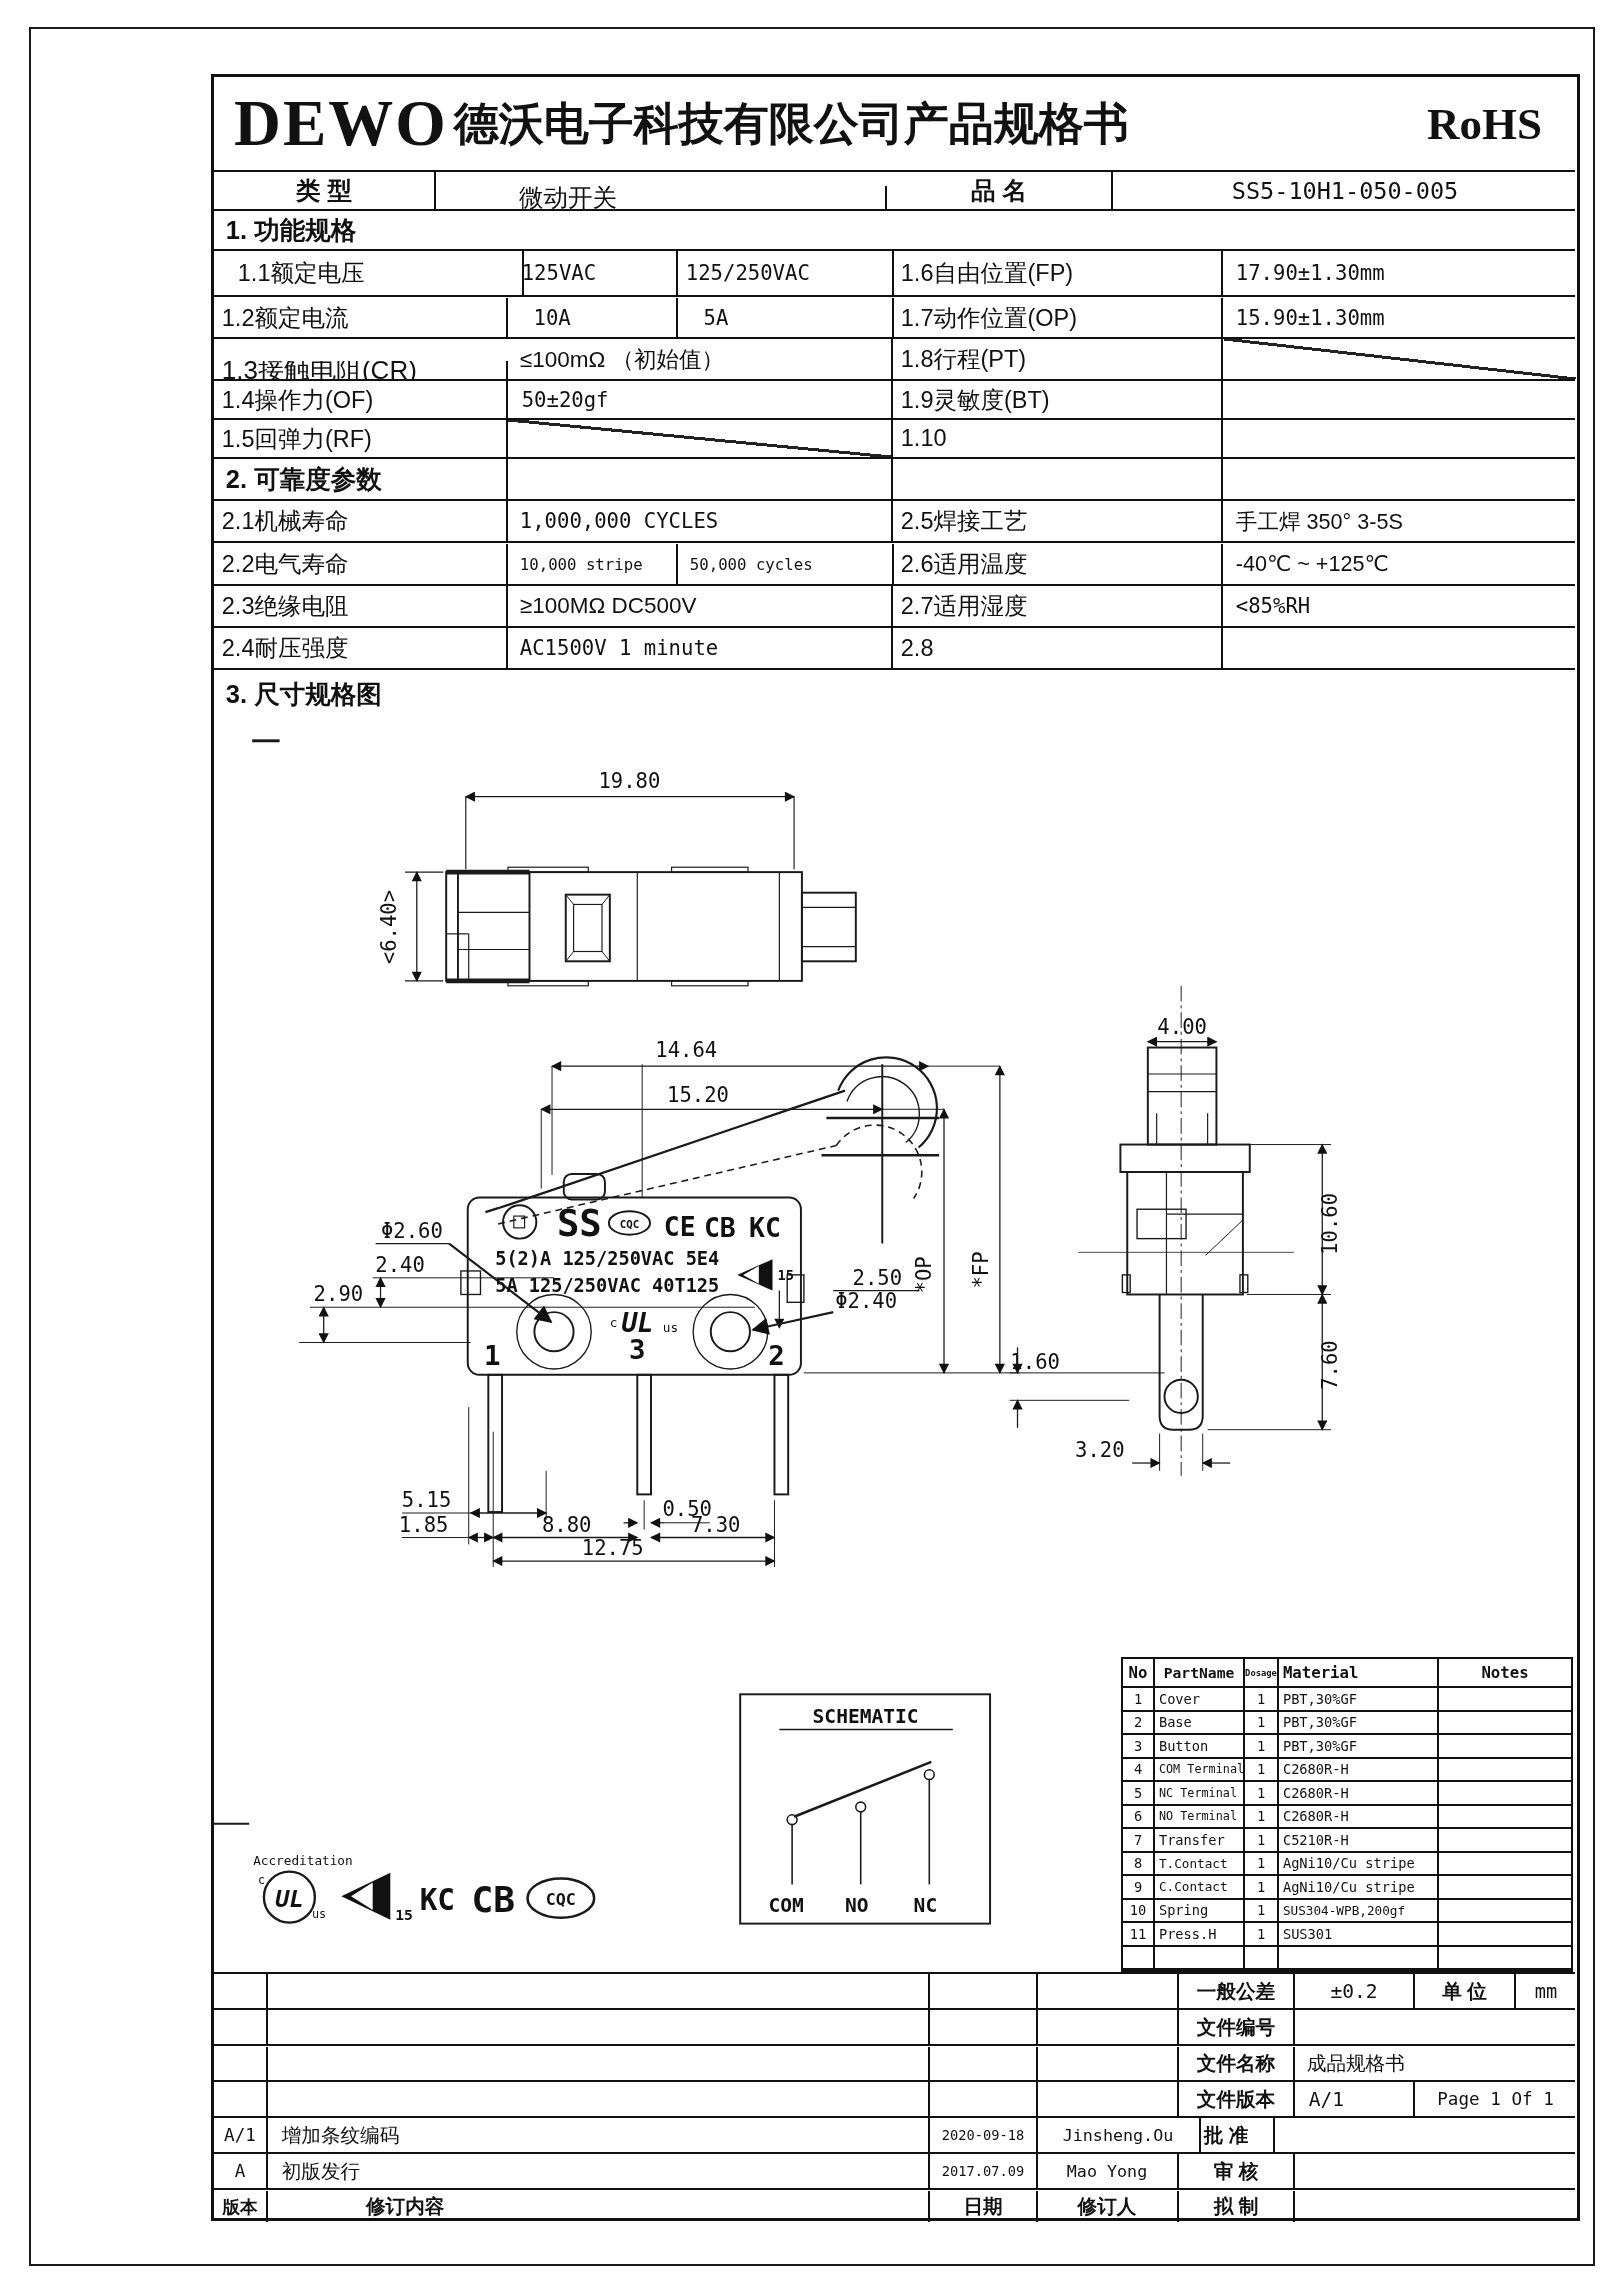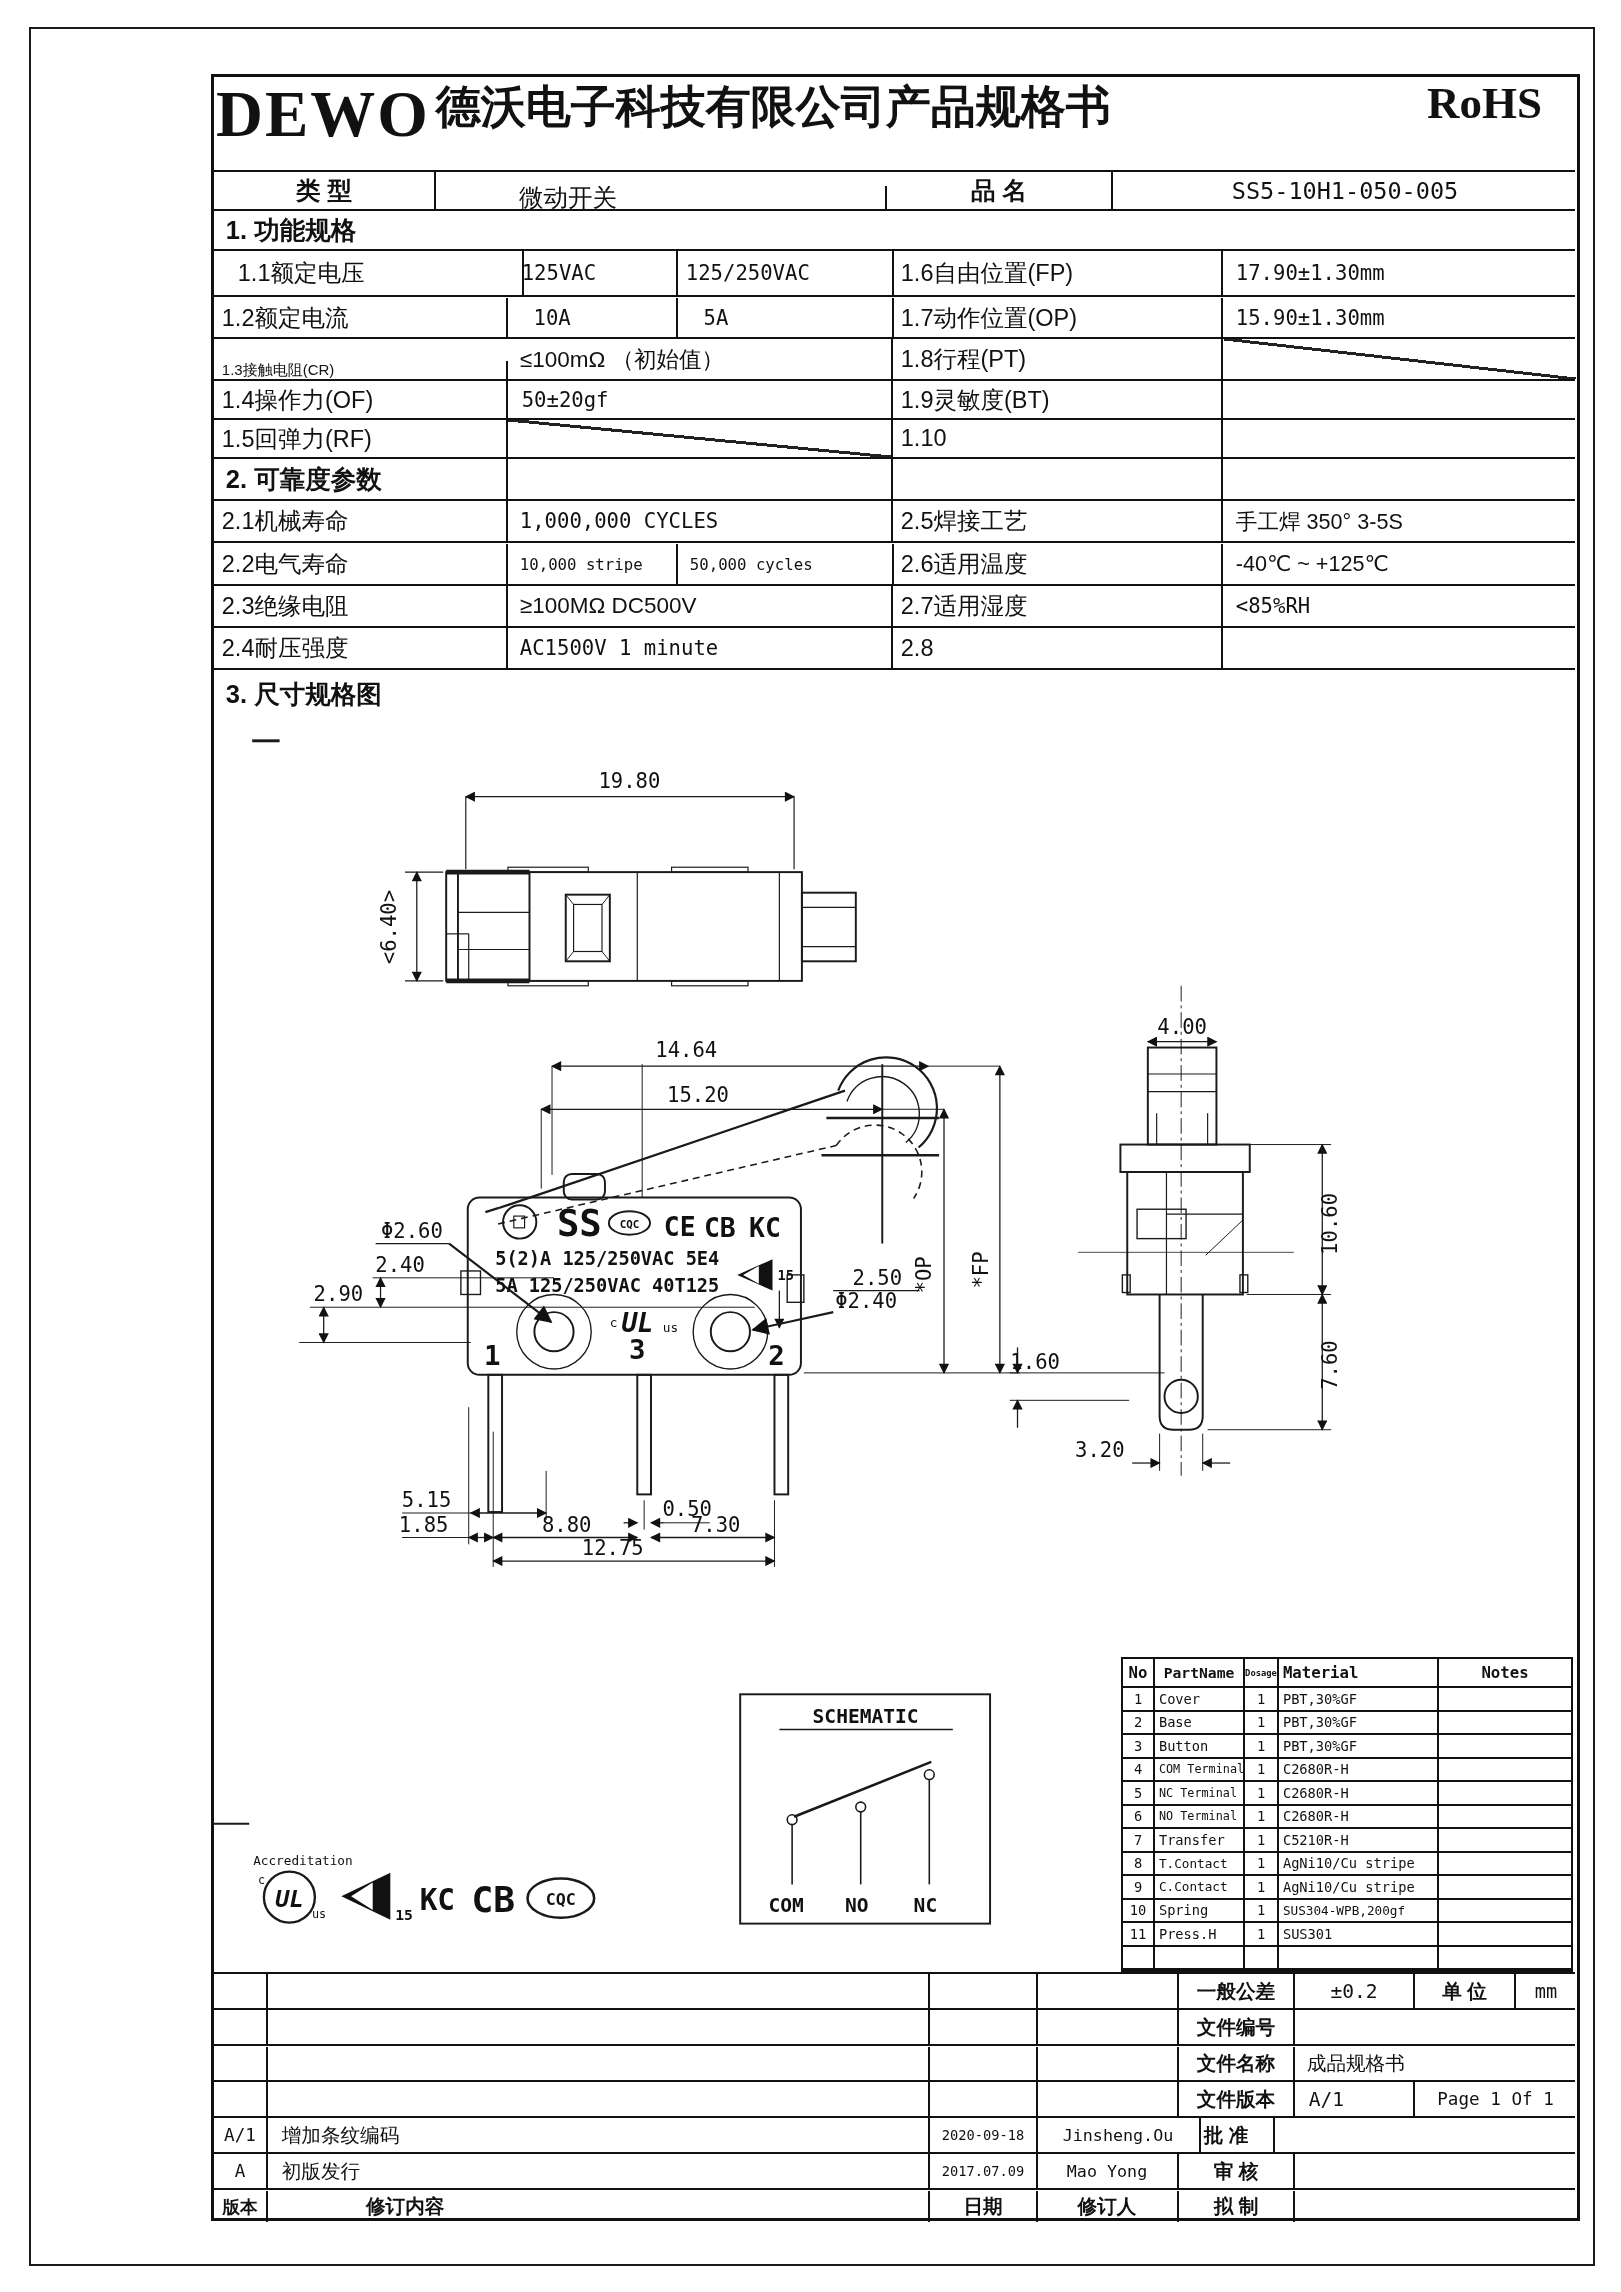--- a/index.html
+++ b/index.html
@@ -11,21 +11,21 @@
         border:3.9px solid #111;box-sizing:border-box;}
   .row{position:absolute;left:0;width:1361px;border-bottom:2.9px solid #111;box-sizing:border-box;}
   .c{position:absolute;top:0;bottom:0;border-right:2px solid #111;display:flex;
      align-items:center;box-sizing:border-box;overflow:hidden;white-space:nowrap;}
   .nr{border-right:none;}
   .ctr{justify-content:center;}
   .b{font-weight:bold;}
   .mono{font-family:"DejaVu Sans Mono","Liberation Mono",monospace;}
   .serif{font-family:"Liberation Serif","DejaVu Serif",serif;}
   .diag{background:linear-gradient(to top right,transparent calc(50% - 1.5px),#222 calc(50% - 1.5px),#222 calc(50% + 1.5px),transparent calc(50% + 1.5px));}
-  .hdr{display:flex;padding-left:2px;}
+  .hdr{display:flex;align-items:center;padding-left:20px;}
   .parts{position:absolute;left:907px;top:1580px;width:452px;height:315px;border:2.9px solid #111;
          box-sizing:border-box;display:grid;grid-template-columns:32px 90px 34px 160px 1fr;
          grid-template-rows:29px repeat(11,23.5px) 1fr;}
   .parts div{border-right:2px solid #111;border-bottom:2px solid #111;display:flex;align-items:center;
          overflow:hidden;white-space:nowrap;font-family:"DejaVu Sans Mono","Liberation Mono",monospace;font-size:13.7px;}
   .parts div:nth-child(5n){border-right:none;}
   .pl4{padding-left:3.9px;} .pl8{padding-left:7.8px;} .pl12{padding-left:11.8px;} .pl14{padding-left:13.7px;} .pl26{padding-left:25.5px;} .pl85{padding-left:83px;}
   svg text{fill:#111;font-family:"DejaVu Sans Mono","Liberation Mono",monospace;}
   .ftr-label{font-size:19.6px;font-weight:bold;}
 </style>
@@ -64,21 +64,21 @@
 
     <div class="row" style="top:221px;height:41px;">
       <div class="c pl8" style="left:0;width:294px;font-size:23.5px;">1.2额定电流</div>
       <div class="c mono pl26" style="left:294px;width:170px;font-size:20.6px;">10A</div>
       <div class="c mono pl26" style="left:464px;width:216px;font-size:20.6px;">5A</div>
       <div class="c pl8" style="left:679px;width:330px;font-size:23.5px;">1.7动作位置(OP)</div>
       <div class="c mono pl12 nr" style="left:1010px;width:352px;font-size:20.6px;">15.90±1.30mm</div>
     </div>
 
     <div class="row" style="top:262px;height:42px;">
-      <div class="c pl8" style="left:0;width:294px;font-size:15px;margin-top:22px;">1.3接触电阻(CR)</div>
+      <div class="c pl8" style="left:0;width:294px;font-size:26px;margin-top:22px;">1.3接触电阻(CR)</div>
       <div class="c pl12" style="left:294px;width:385px;font-size:22.5px;">≤100mΩ （初始值）</div>
       <div class="c pl8" style="left:679px;width:330px;font-size:23.5px;">1.8行程(PT)</div>
       <div class="c diag nr" style="left:1010px;width:352px;"></div>
     </div>
 
     <div class="row" style="top:304px;height:39px;">
       <div class="c pl8" style="left:0;width:294px;font-size:23.5px;">1.4操作力(OF)</div>
       <div class="c mono pl14" style="left:294px;width:385px;font-size:20.6px;">50±20gf</div>
       <div class="c pl8" style="left:679px;width:330px;font-size:23.5px;">1.9灵敏度(BT)</div>
       <div class="c nr" style="left:1010px;width:352px;"></div>

